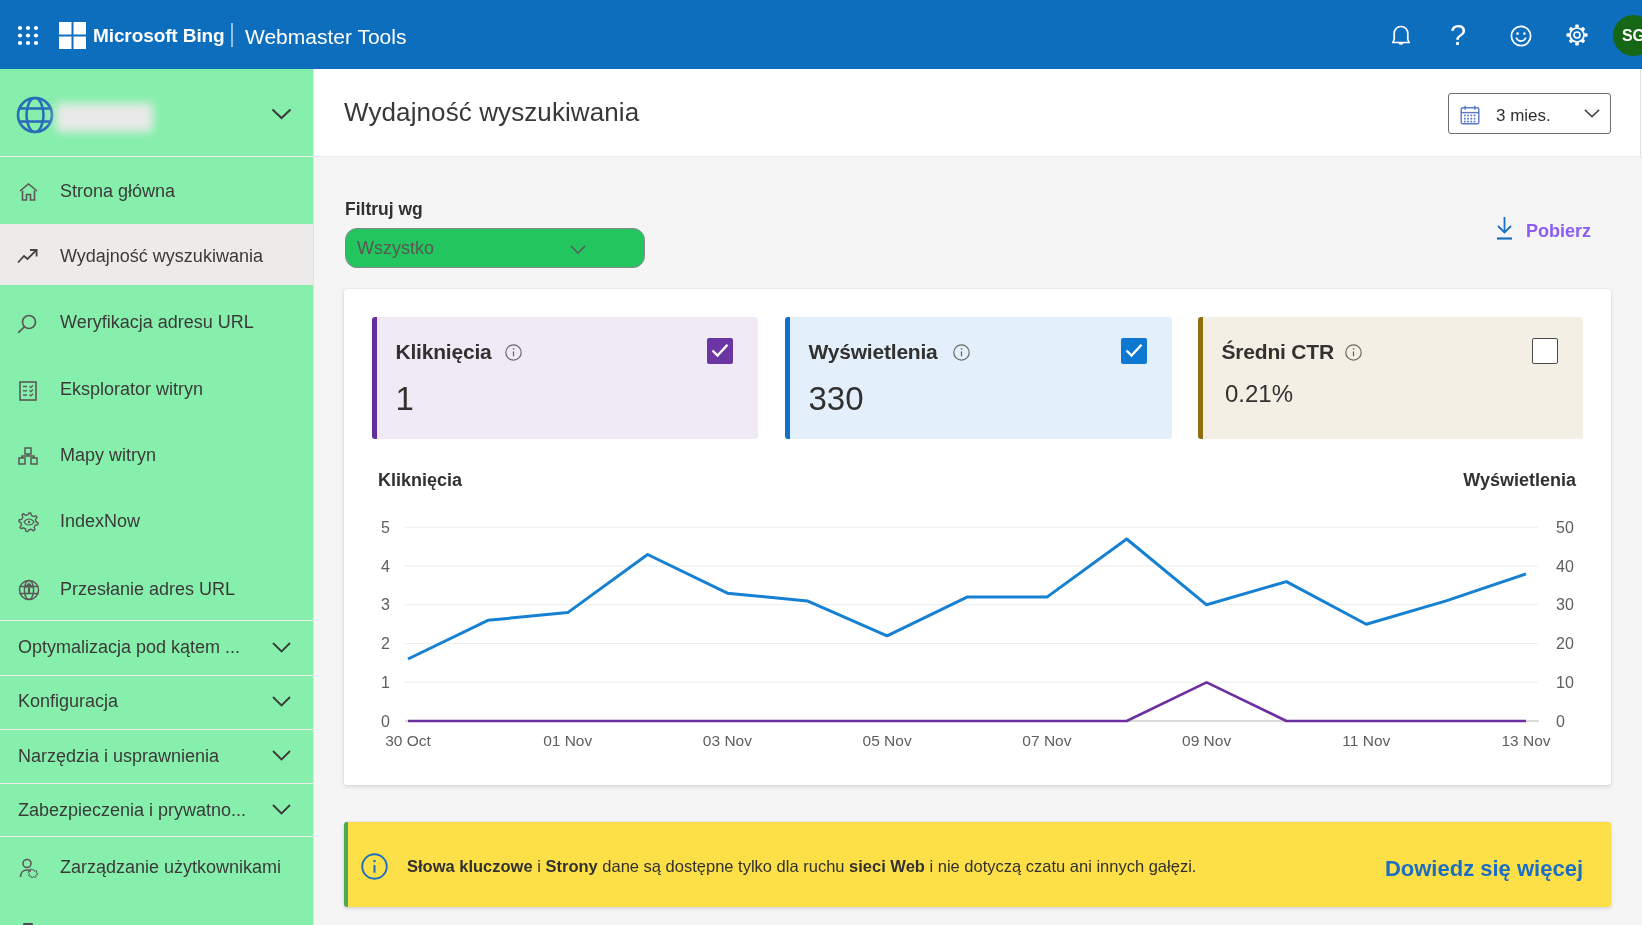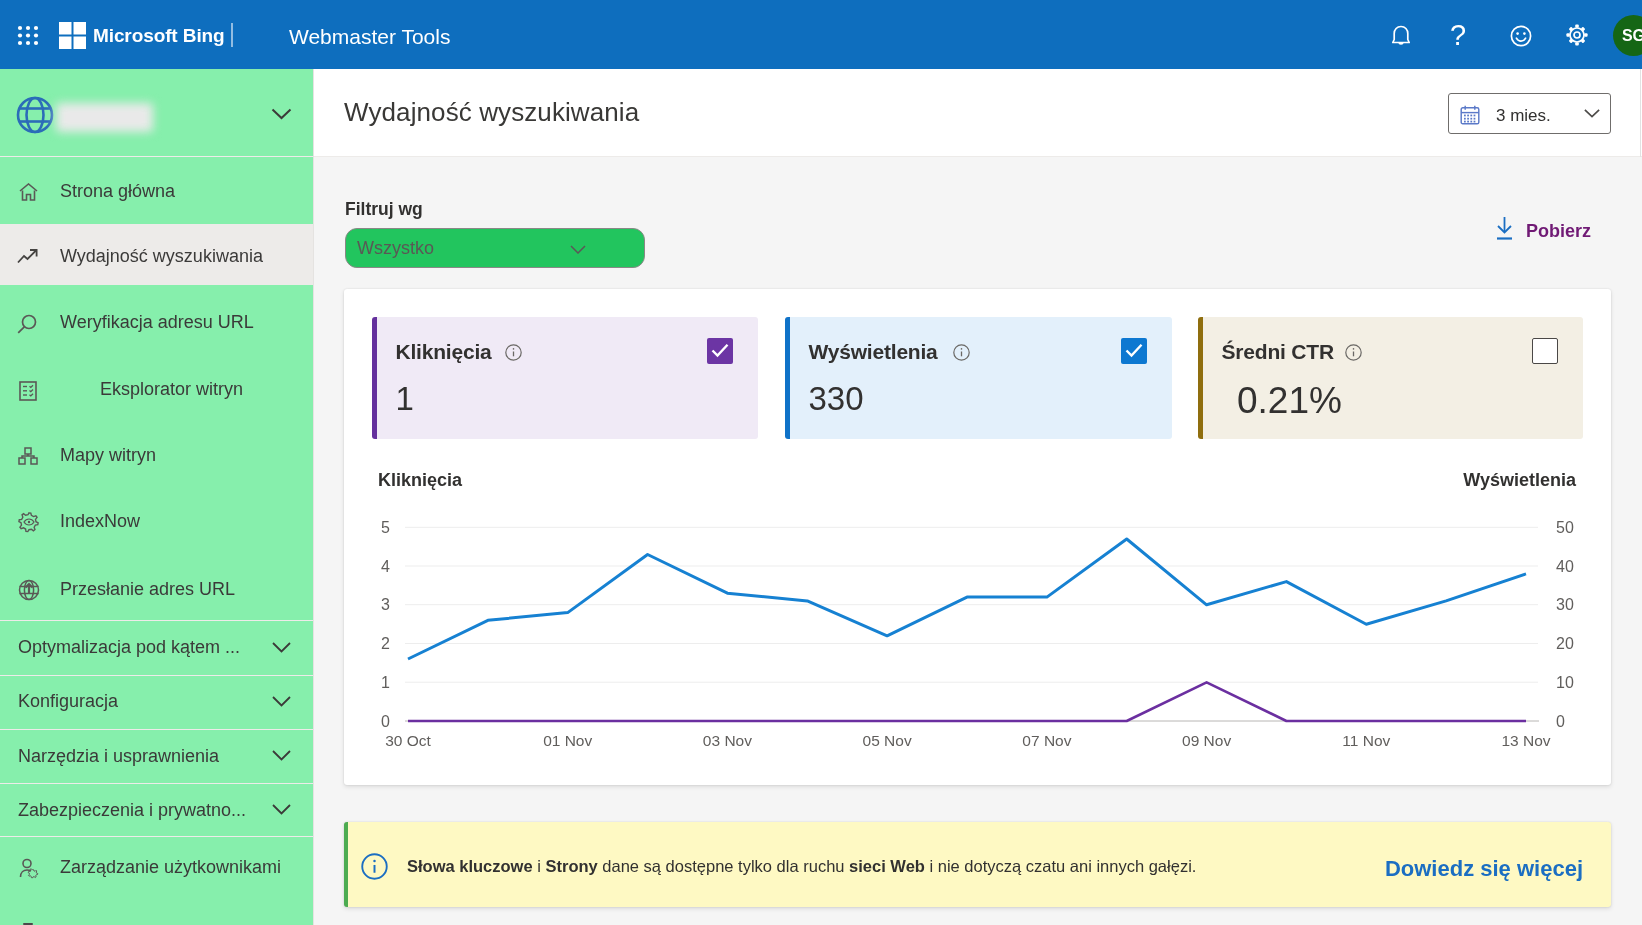--- a/index.html
+++ b/index.html
@@ -15,21 +15,21 @@
   .blurname { position:absolute; left:56px; top:34px; width:97px; height:29px; background:#e9e9e9; filter:blur(5px); border-radius:4px; }
 
   
   .mainhead { position:absolute; left:314px; top:69px; width:1328px; height:88px; background:#fff; border-bottom:1px solid #edebe9; }
   .title { position:absolute; left:344px; top:97px; font-size:26px; color:#393836; letter-spacing:0.1px; }
   .datebox { position:absolute; left:1448px; top:93px; width:163px; height:41px; background:#fff; border:1px solid #6f6d6b; border-radius:3px; }
   .panel { position:absolute; left:344px; top:289px; width:1267px; height:496px; background:#fff; border-radius:3px; box-shadow:0 0 2px rgba(0,0,0,.12), 0 2px 4px rgba(0,0,0,.10); }
   .card { position:absolute; top:317px; height:122px; border-radius:3px; }
   .card .ttl { position:absolute; left:18.5px; top:23px; font-size:21px; font-weight:bold; color:#323130; letter-spacing:-0.2px; }
   .cbx { position:absolute; top:21px; right:25px; width:26px; height:26px; border-radius:2px; }
-  .banner { position:absolute; left:344px; top:822px; width:1267px; height:85px; background:#fef9c3; border-left:4px solid #4cab50; border-radius:3px; box-shadow:0 0 2px rgba(0,0,0,.12), 0 2px 4px rgba(0,0,0,.10); }
+  .banner { position:absolute; left:344px; top:822px; width:1267px; height:85px; background:#fde047; border-left:4px solid #4cab50; border-radius:3px; box-shadow:0 0 2px rgba(0,0,0,.12), 0 2px 4px rgba(0,0,0,.10); }
 </style>
 </head>
 <body>
 
 <div class="topbar">
 
   <svg class="abs" style="left:16px;top:23px" width="24" height="24" viewBox="0 0 24 24">
     <g fill="#fff">
       <circle cx="4" cy="5" r="2.1"></circle>
         <circle cx="12" cy="5" r="2.1"></circle>
@@ -44,21 +44,21 @@
   </svg>
 
   <svg class="abs" style="left:59px;top:22px" width="27" height="27" viewBox="0 0 27 27">
     <rect x="0" y="0" width="12.5" height="12.5" fill="#fff"></rect>
     <rect x="14.5" y="0" width="12.5" height="12.5" fill="#fff"></rect>
     <rect x="0" y="14.5" width="12.5" height="12.5" fill="#fff"></rect>
     <rect x="14.5" y="14.5" width="12.5" height="12.5" fill="#fff"></rect>
   </svg>
   <div class="abs" style="left:93px;top:25px;color:#fff;font-size:19px;font-weight:bold;letter-spacing:-0.1px;">Microsoft Bing</div>
   <div class="abs" style="left:231px;top:23px;width:2px;height:24px;background:rgba(255,255,255,.55);"></div>
-  <div class="abs" style="left:245px;top:25px;color:#fff;font-size:21px;margin-left:44px;">Webmaster Tools</div>
+  <div class="abs" style="left:245px;top:25px;color:#fff;font-size:21px;">Webmaster Tools</div>
 
   <svg class="abs" style="left:1390px;top:25px" width="22" height="23" viewBox="0 0 22 23">
     <path d="M11 1.5 C7 1.5 4.2 4.5 4.2 8.5 L4.2 14.5 L2.8 17.5 L19.2 17.5 L17.8 14.5 L17.8 8.5 C17.8 4.5 15 1.5 11 1.5 Z" fill="none" stroke="#fff" stroke-width="1.7" stroke-linejoin="round"></path>
     <path d="M9.2 17.8 C9.2 19.3 12.8 19.3 12.8 17.8" fill="none" stroke="#fff" stroke-width="1.7"></path>
   </svg>
   <div class="abs" style="left:1450px;top:19px;color:#fff;font-size:29px;font-weight:normal;">?</div>
   <svg class="abs" style="left:1510px;top:25px" width="22" height="22" viewBox="0 0 22 22">
     <circle cx="11" cy="11" r="9.6" fill="none" stroke="#fff" stroke-width="1.7"></circle>
     <circle cx="7.6" cy="8.6" r="1.3" fill="#fff"></circle>
       <circle cx="14.4" cy="8.6" r="1.3" fill="#fff"></circle>
@@ -94,21 +94,21 @@
   <div class="blurname"></div>
   <svg class="abs" style="left:271px;top:39px" width="21" height="12" viewBox="0 0 21 12">
     <path d="M1.5 1.5 L10.5 10 L19.5 1.5" fill="none" stroke="#3b3a39" stroke-width="2"></path>
   </svg>
   <div class="abs" style="left:0;top:87px;width:313px;height:1px;background:#edebe9;"></div>
 
   <div class="sideitem" style="top:112px;left:60px;">Strona główna</div>
   <div class="abs" style="left:0;top:155px;width:313px;height:61px;background:#edebe9;"></div>
   <div class="sideitem" style="top:177px;left:60px;">Wydajność wyszukiwania</div>
   <div class="sideitem" style="top:243px;left:60px;">Weryfikacja adresu URL</div>
-  <div class="sideitem" style="top:310px;left:60px;margin-left:40px;">Eksplorator witryn</div>
+  <div class="sideitem" style="top:310px;left:60px;">Eksplorator witryn</div>
   <div class="sideitem" style="top:376px;left:60px;">Mapy witryn</div>
   <div class="sideitem" style="top:442px;left:60px;">IndexNow</div>
   <div class="sideitem" style="top:510px;left:60px;">Przesłanie adres URL</div>
 
   <div class="abs" style="left:0;top:551px;width:313px;height:1px;background:#edebe9;"></div>
   <div class="sideitem" style="top:568px;left:18px;">Optymalizacja pod kątem ...</div>
   <div class="abs" style="left:0;top:606px;width:313px;height:1px;background:#edebe9;"></div>
   <div class="sideitem" style="top:622px;left:18px;">Konfiguracja</div>
   <div class="abs" style="left:0;top:660px;width:313px;height:1px;background:#edebe9;"></div>
   <div class="sideitem" style="top:677px;left:18px;">Narzędzia i usprawnienia</div>
@@ -212,21 +212,21 @@
   <div class="abs" style="left:11px;top:9px;font-size:18px;color:#5a5855;">Wszystko</div>
   <svg class="abs" style="left:224px;top:16px" width="16" height="9" viewBox="0 0 16 9">
       <path d="M1 1 L8 8 L15 1" fill="none" stroke="#5a5856" stroke-width="1.5"></path>
     </svg>
 </div>
 <svg class="abs" style="left:1496px;top:216px" width="17" height="24" viewBox="0 0 17 24">
   <path d="M8.5 1 L8.5 16" stroke="#1b6ec2" stroke-width="1.8" fill="none"></path>
   <path d="M2 10 L8.5 16.5 L15 10" stroke="#1b6ec2" stroke-width="1.8" fill="none"></path>
   <line x1="1" y1="22.5" x2="16" y2="22.5" stroke="#1b6ec2" stroke-width="2.2"></line>
 </svg>
-<div class="abs" style="left:1526px;top:221px;font-size:18px;font-weight:bold;color:#701a75;">Pobierz</div>
+<div class="abs" style="left:1526px;top:221px;font-size:18px;font-weight:bold;color:#8b5cf6;">Pobierz</div>
 
 <div class="panel"></div>
 
 <div class="card" style="left:372px;width:386px;background:#f0eaf6;border-left:5px solid #64309d;">
   <div class="ttl">Kliknięcia</div>
   <svg class="abs" style="left:127.5px;top:26.5px" width="17" height="17" viewBox="0 0 17 17">
       <circle cx="8.5" cy="8.5" r="7.7" fill="none" stroke="#6a6865" stroke-width="1.2"></circle>
       <line x1="8.5" y1="7.5" x2="8.5" y2="12.3" stroke="#6a6865" stroke-width="1.3"></line>
       <circle cx="8.5" cy="4.9" r="0.8" fill="#6a6865"></circle>
     </svg>
@@ -252,21 +252,21 @@
   <div class="abs" style="left:18.5px;top:63px;font-size:33px;color:#323130;">330</div>
 </div>
 <div class="card" style="left:1198px;width:385px;background:#f3efe4;border-left:5px solid #8f6e0e;">
   <div class="ttl">Średni CTR</div>
   <svg class="abs" style="left:141.5px;top:26.5px" width="17" height="17" viewBox="0 0 17 17">
       <circle cx="8.5" cy="8.5" r="7.7" fill="none" stroke="#6a6865" stroke-width="1.2"></circle>
       <line x1="8.5" y1="7.5" x2="8.5" y2="12.3" stroke="#6a6865" stroke-width="1.3"></line>
       <circle cx="8.5" cy="4.9" r="0.8" fill="#6a6865"></circle>
     </svg>
   <div class="cbx" style="background:#fff;border:1.5px solid #4a4846;"></div>
-  <div class="abs" style="left:34px;top:63px;font-size:37px;color:#323130;">0.21%</div>
+  <div class="abs" style="left:22px;top:63px;font-size:24px;color:#323130;">0.21%</div>
 </div>
 
 <svg class="abs" style="left:344px;top:440px" width="1267" height="345" viewBox="344 440 1267 345">
   <text x="378" y="485.5" font-size="18" font-weight="bold" fill="#323130" font-family="Liberation Sans">Kliknięcia</text>
   <text x="1576" y="485.5" font-size="18" font-weight="bold" fill="#323130" text-anchor="end" font-family="Liberation Sans">Wyświetlenia</text>
 
   <g stroke="#ededed" stroke-width="1">
     <line x1="405" y1="527.3" x2="1538" y2="527.3"></line>
     <line x1="405" y1="566" x2="1538" y2="566"></line>
     <line x1="405" y1="604.7" x2="1538" y2="604.7"></line>

